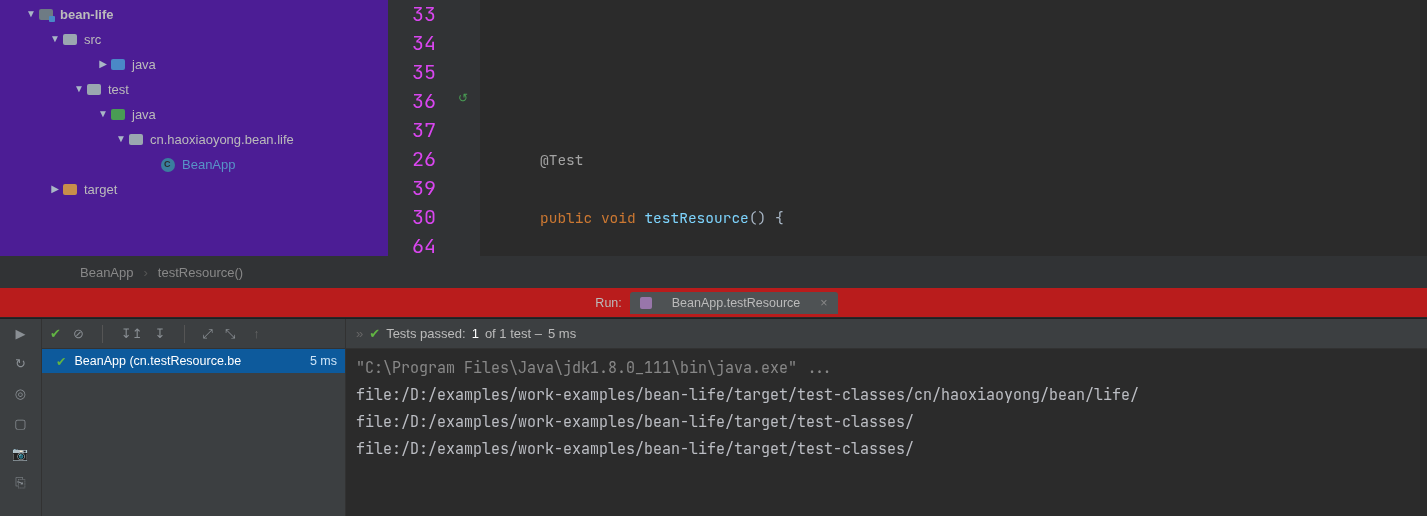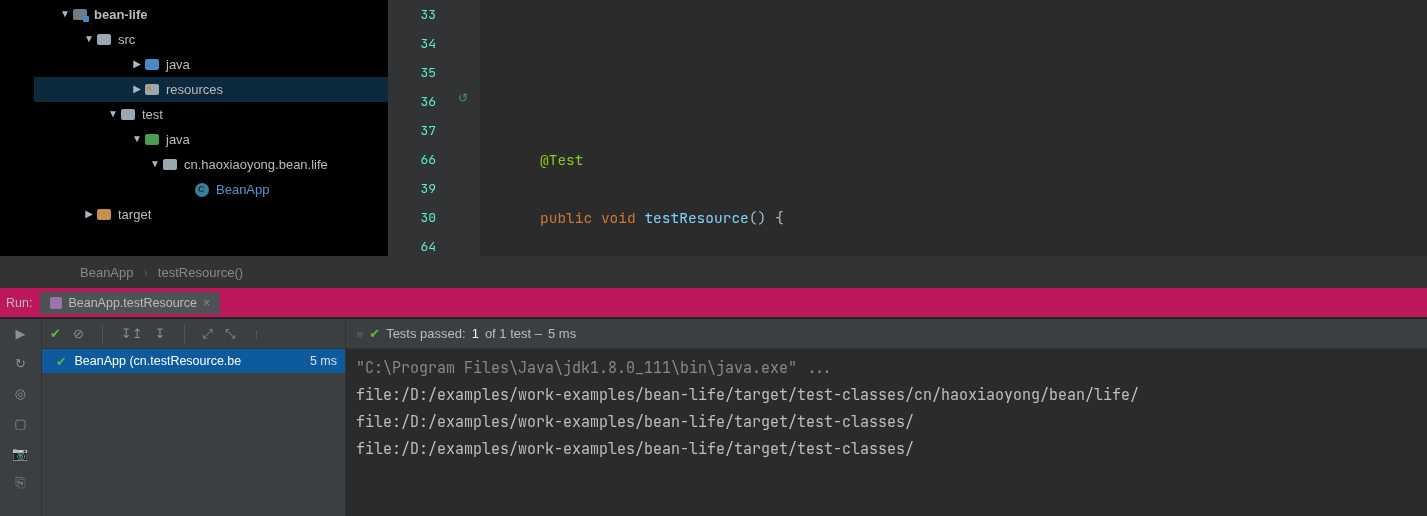--- a/index.html
+++ b/index.html
@@ -1,19 +1,19 @@
 <!DOCTYPE html>
 <html><head>
 <meta charset="utf-8">
 <style>
   * { box-sizing: border-box; margin: 0; padding: 0; }
   html, body { width: 1427px; height: 516px; background: #2b2b2b; font-family: "Segoe UI", Arial, sans-serif; font-size: 13px; color: #a9b7c6; overflow: hidden; }
   .root { display: flex; flex-direction: column; height: 100%; }
   .top { display: flex; height: 256px; min-height: 256px; }
-  .tree-panel { width: 388px; background: #000000; overflow: hidden; position: relative; padding-left: 34px; }
+  .tree-panel { width: 388px; background: #4c1d95; overflow: hidden; position: relative; }
   .tree { padding-top: 2px; }
   .tree-row { display: flex; align-items: center; height: 25px; padding-left: 0; white-space: nowrap; }
   .tree-row.selected { background: #0d293e; }
   .tree-row .indent { display: inline-block; }
   .arrow { width: 14px; display: inline-block; text-align: center; color: #a9b7c6; font-size: 10px; transform: translateY(-1px);}
   .arrow.open::before { content: "▼"; }
   .arrow.closed::before { content: "▶"; }
   .arrow.none::before { content: ""; }
   .icon { width: 16px; height: 16px; display: inline-flex; align-items: center; justify-content: center; margin-right: 6px; flex-shrink: 0; }
   .folder-mod { background: #6e7b84; border-radius: 2px; width: 14px; height: 11px; position: relative; }
@@ -23,39 +23,39 @@
   .folder-res { background: #9aa7b0; border-radius: 2px; width: 14px; height: 11px; position: relative;}
   .folder-res::after { content:""; position:absolute; left:2px; top:2px; width:4px; height:4px; background:#c78f4a; }
   .folder-test { background: #499c54; border-radius: 2px; width: 14px; height: 11px; }
   .folder-orange { background: #c78f4a; border-radius: 2px; width: 14px; height: 11px; }
   .kotlin-file { width: 14px; height: 14px; border-radius: 7px; background: #3a7e9e; position: relative; display:inline-block;}
   .kotlin-file::after{content:"C"; color:#2b2b2b; font-size:9px; font-weight:bold; position:absolute; left:3px; top:1px;}
   .tree-label { color: #bbbbbb; }
 
   .editor-area { flex: 1; background: #2b2b2b; display: flex; flex-direction: column; }
   .code-body { flex: 1; display: flex; overflow: hidden; }
-  .gutter { width: 66px; background: #313335; text-align: right; padding-right: 18px; color: #5eead4; font-family: "JetBrains Mono","Consolas",monospace; font-size: 13px; line-height: 29px; position: relative;}
+  .gutter { width: 66px; background: #313335; text-align: right; padding-right: 18px; color: #d946ef; font-family: "JetBrains Mono","Consolas",monospace; font-size: 20px; line-height: 29px; position: relative;}
   .gutter-line { height: 29px; position: relative;}
   .gutter-mark { width: 26px; background: #313335; position: relative; }
   .gmark { position: absolute; width: 16px; height: 16px; left: 4px; }
   .bulb { width:14px; height:14px; background:#f0a732; border-radius:50%; box-shadow:0 0 4px #f0a732;}
   .run-gutter { color:#499c54; font-size:12px;}
   .code { flex:1; font-family: "JetBrains Mono","Consolas",monospace; font-size: 14.5px; line-height: 29px; padding-left: 60px; white-space: pre; color:#a9b7c6; position:relative;}
   .code-line { height:29px; }
-  .anno { color:#84cc16; }
+  .anno { color:#a3a3a3; }
   .kw { color:#cc7832; }
   .method { color:#7dd3fc; }
   .paren { color:#a9b7c6;}
   .breadcrumb { background:#313335; height: 32px; display:flex; align-items:center; padding-left: 80px; color:#888; font-size:13px; gap: 10px;}
   .breadcrumb .sep { color:#555; }
 
   .bottom { flex: 1; display:flex; flex-direction: column; background:#2b2b2b; border-top:1px solid #1e1f22;}
-  .run-header { height: 30px; background:#be185d; display:flex; align-items:center; padding-left:6px; color:#bbb; font-size:12.5px; border-bottom:1px solid #282828;}
+  .run-header { height: 30px; background:#b91c1c; display:flex; align-items:center; padding-left:6px; color:#bbb; font-size:12.5px; border-bottom:1px solid #282828;justify-content:center;}
   .run-header .label { margin-right:8px;}
-  .run-tab { background:#4e5254; padding:4px 10px; border-radius:3px 3px 0 0; display:flex; align-items:center; gap:6px;}
+  .run-tab { background:#4e5254; padding:4px 10px; border-radius:3px 3px 0 0; display:flex; align-items:center; gap:20px;}
   .run-tab .close { color:#888; }
   .run-tab-icon { width:12px; height:12px; background:#9876aa; border-radius:2px; position:relative;}
   .vstrip { width: 42px; background:#3c3f41; border-right:1px solid #323232; display:flex; flex-direction:column; align-items:center; padding-top:4px; gap:10px;}
   .vstrip .vicon { width:20px; height:20px; display:flex; align-items:center; justify-content:center; color:#8a8f94;}
   .green-play { color:#499c54; }
   .run-main { flex:1; display:flex;}
   .test-tree { width: 304px; background:#3c3f41; border-right:1px solid #323232;}
   .test-toolbar{ height:30px; display:flex; align-items:center; padding-left:8px; gap:12px; border-bottom:1px solid #323232; color:#8a8f94;}
   .test-row { background:#0d5a9c; color:#fff; height:24px; display:flex; align-items:center; padding-left:14px; gap:8px; font-size:12.5px;}
   .test-row .dur { margin-left:auto; margin-right:8px; color:#cde4f7;}
@@ -91,28 +91,20 @@
             <span class="tree-label">src</span>
           </div>
           <div class="tree-row">
             <span class="indent" style="width: 96px;"></span>
             <span class="arrow closed"></span>
             <span class="icon">
               <span class="folder-source"></span>
             </span>
             <span class="tree-label">java</span>
           </div>
-          <div class="tree-row selected">
-            <span class="indent" style="width: 96px;"></span>
-            <span class="arrow closed"></span>
-            <span class="icon">
-              <span class="folder-res"></span>
-            </span>
-            <span class="tree-label">resources</span>
-          </div>
           <div class="tree-row">
             <span class="indent" style="width: 72px;"></span>
             <span class="arrow open"></span>
             <span class="icon">
               <span class="folder"></span>
             </span>
             <span class="tree-label">test</span>
           </div>
           <div class="tree-row">
             <span class="indent" style="width: 96px;"></span>
@@ -154,21 +146,21 @@
     </div>
 
     <div class="editor-area">
       <div class="code-body">
         <div class="gutter" id="gutter">
             <div class="gutter-line">33</div>
             <div class="gutter-line">34</div>
             <div class="gutter-line">35</div>
             <div class="gutter-line">36</div>
             <div class="gutter-line">37</div>
-            <div class="gutter-line">66</div>
+            <div class="gutter-line">26</div>
             <div class="gutter-line">39</div>
             <div class="gutter-line">30</div>
             <div class="gutter-line">64</div>
           </div>
         <div class="gutter-mark">
           <div class="gmark" style="top:90px;"><span class="run-gutter">↺</span></div>
           <div class="gmark" style="top:234px;"><span class="bulb"></span></div>
         </div>
         <div class="code">
 <div class="code-line"></div>

